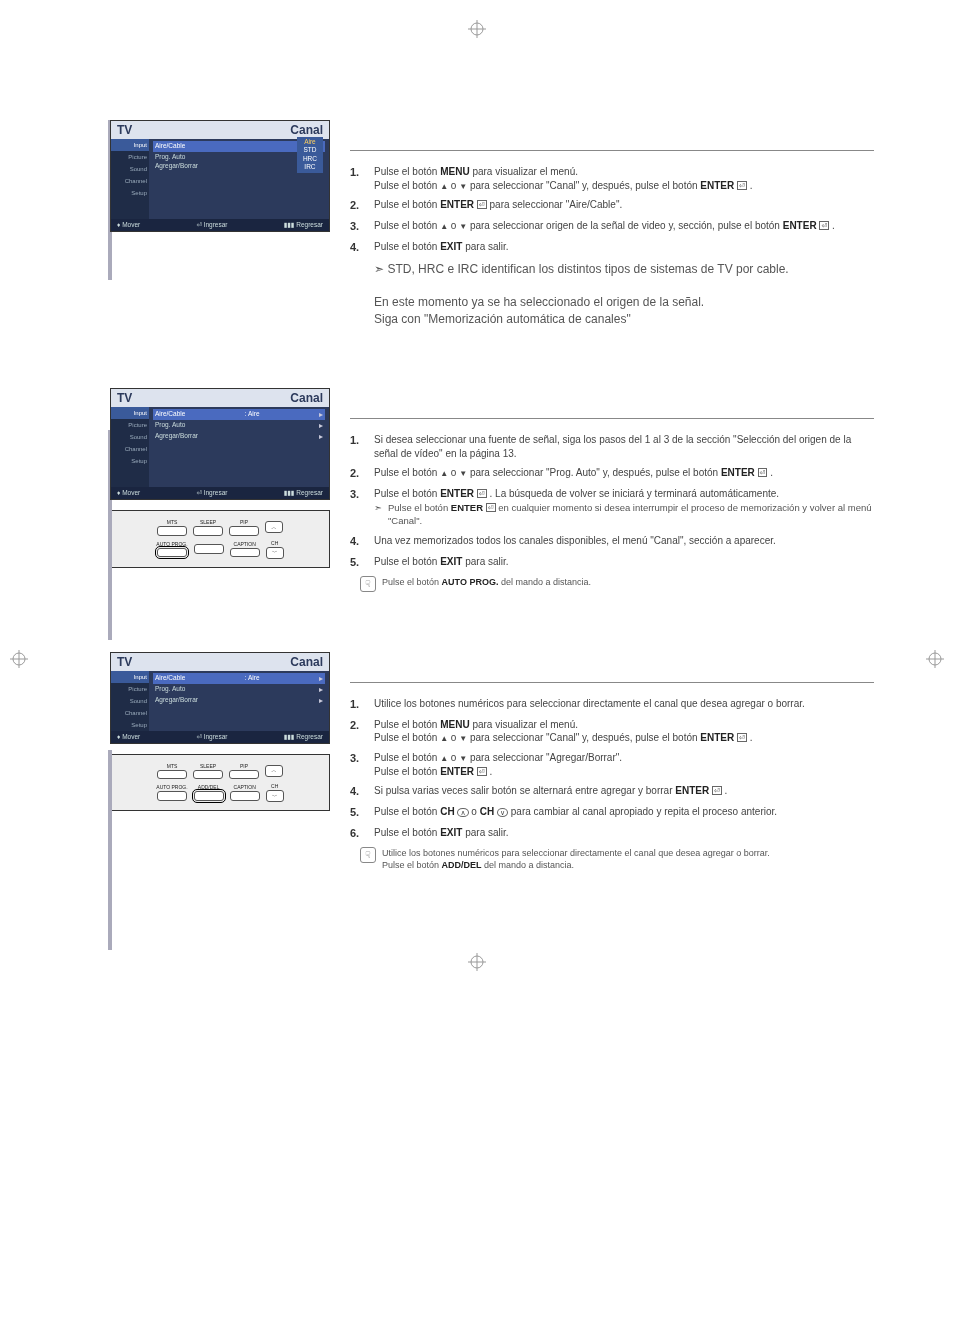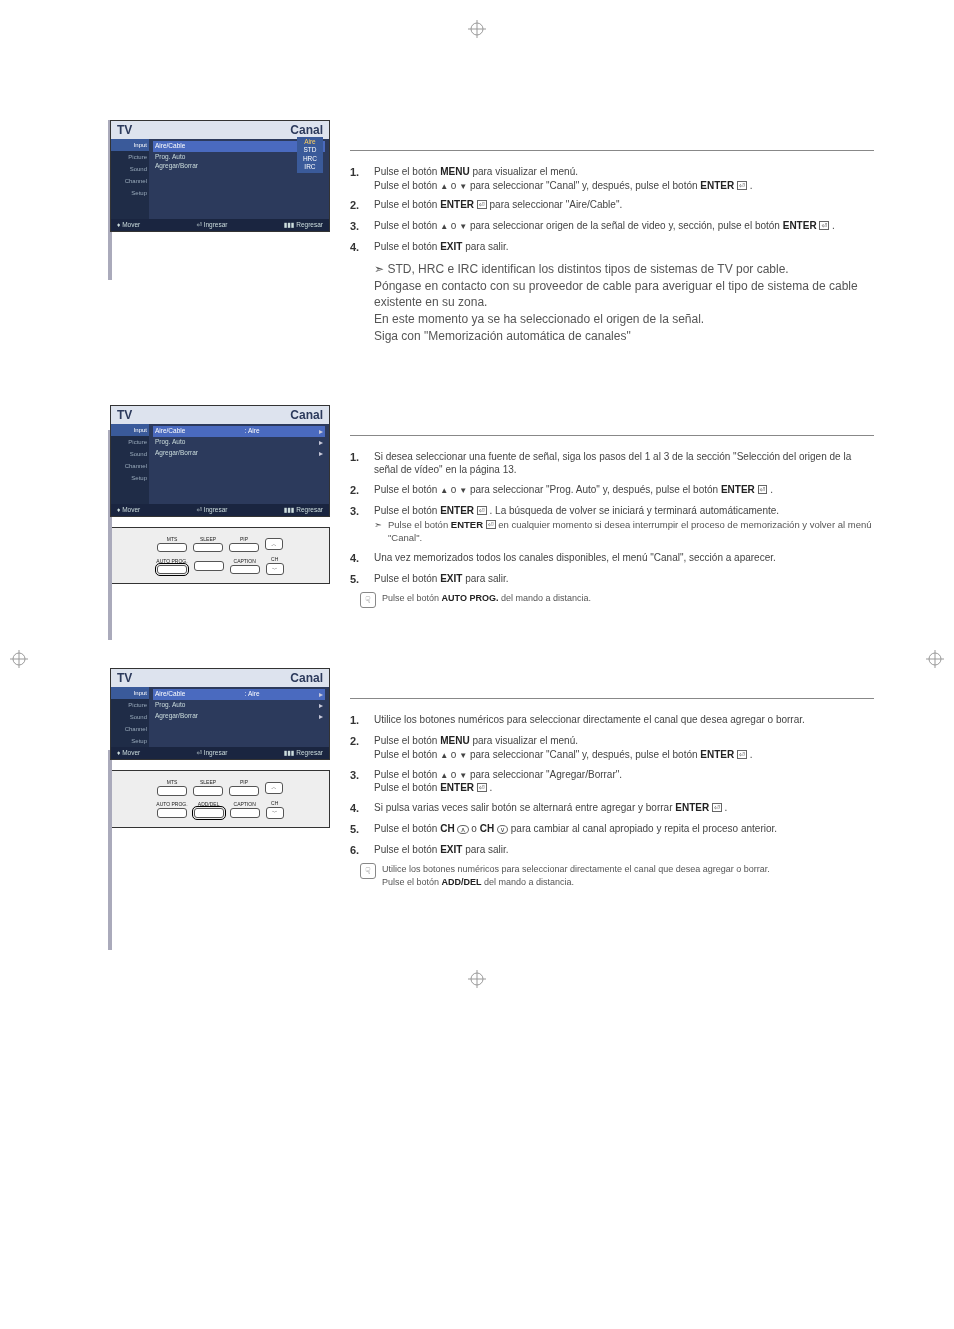--- a/index.html
+++ b/index.html
@@ -273,21 +273,21 @@
       <div class="step">
           <div class="step-num">3.</div>
         <div class="step-body"><span>Pulse el botón </span><span class="tri">▲</span><span> o </span><span class="tri">▼</span><span> para seleccionar origen de la señal de video y, sección, pulse el botón </span><b>ENTER</b> <span class="enter-glyph">⏎</span><span> .</span></div>
         </div>
       <div class="step">
           <div class="step-num">4.</div>
         <div class="step-body"><span>Pulse el botón </span><b>EXIT</b><span> para salir.</span></div>
         </div>
       <div class="note">
         <span class="glyph">➣</span> <span class="note-line">STD, HRC e IRC identifican los distintos tipos de sistemas de TV por cable.</span><br>
-        <span class="note-line">Póngase en contacto con su proveedor de cable para averiguar el tipo de sistema de cable existente en su zona.</span><br>
+        <br>
         <span class="note-line">En este momento ya se ha seleccionado el origen de la señal.</span><br>
         <span class="note-line">Siga con "Memorización automática de canales"</span>
       </div>
     </div>
   </div>
 
   <div class="section">
     <div class="left-col">
       <div class="osd">
         <div class="osd-head">

